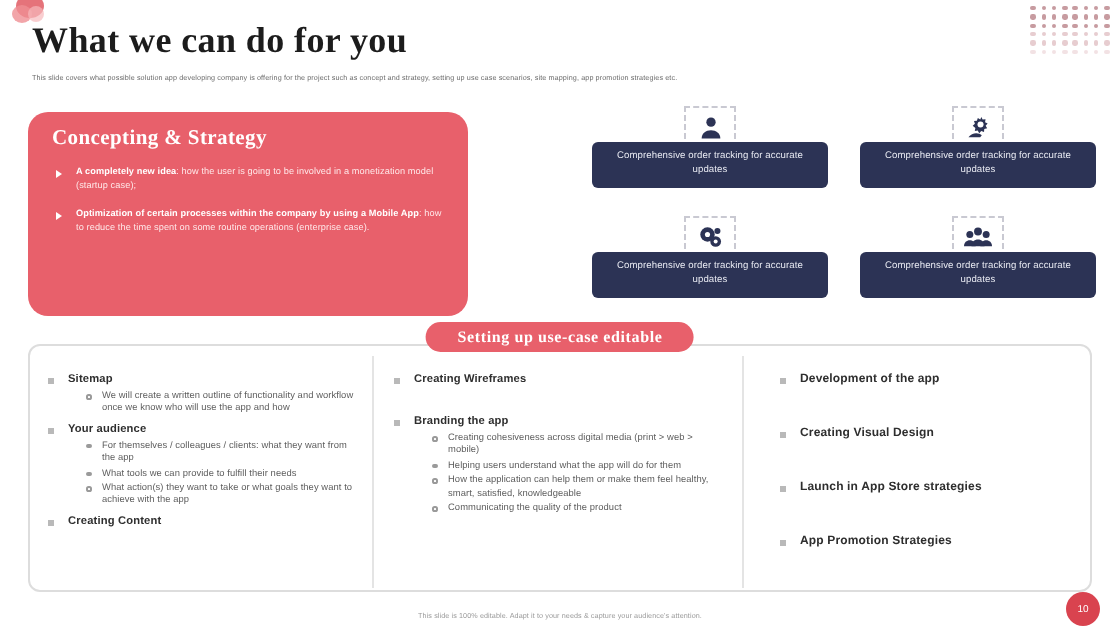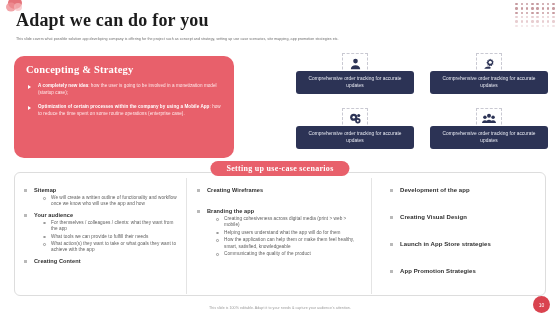--- a/index.html
+++ b/index.html
@@ -326,21 +326,21 @@
   <i class="fade2"></i>
     <i class="fade2"></i>
     <i class="fade2"></i>
     <i class="fade2"></i>
     <i class="fade2"></i>
     <i class="fade2"></i>
     <i class="fade2"></i>
     <i class="fade2"></i>
 </div>
 
-<h1 class="page-title">Adapt we can do for you</h1>
+<h1 class="page-title">What we can do for you</h1>
 <div class="subtitle">This slide covers what possible solution app developing company is offering for the project such as concept and strategy, setting up use case scenarios, site mapping, app promotion strategies etc.</div>
 
 <section class="concept-panel">
   <h2 class="concept-title">Concepting &amp; Strategy</h2>
   <ul class="concept-list">
     <li>
       <span class="arrow"></span>
       <b>A completely new idea</b><span>: how the user is going to be involved in a monetization model (startup case);</span>
     </li>
     <li>
@@ -395,21 +395,21 @@
         <path d="M15 19c0-3 2.2-5 5-5s5 2 5 5z"></path>
         <circle cx="13" cy="6.5" r="3.4"></circle>
         <path d="M7.4 19c0-3.4 2.5-5.7 5.6-5.7s5.6 2.3 5.6 5.7z"></path>
       </svg>
     </div>
     <div class="card-body">Comprehensive order tracking for accurate updates</div>
   </div>
 </div>
 
 <div class="bottom-panel"></div>
-<div class="banner">Setting up use-case scenarios</div>
+<div class="banner">Setting up use-case editable</div>
 
 <div class="cols">
 
   <div class="col col-1">
     <ul class="l1">
       <li>
         <span class="sq"></span>
         <div class="h">Sitemap</div>
         <ul class="l2">
           <li><span class="ci"></span><span>We will create a written outline of functionality and workflow once we know who will use the app and how</span></li>

